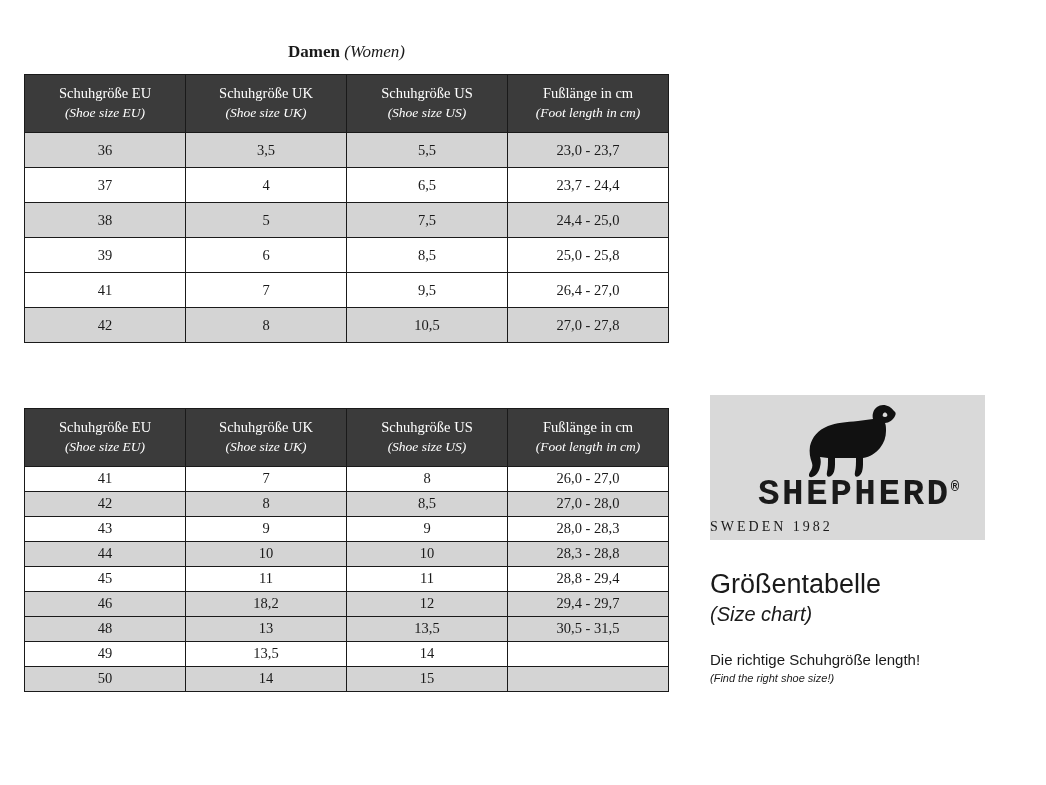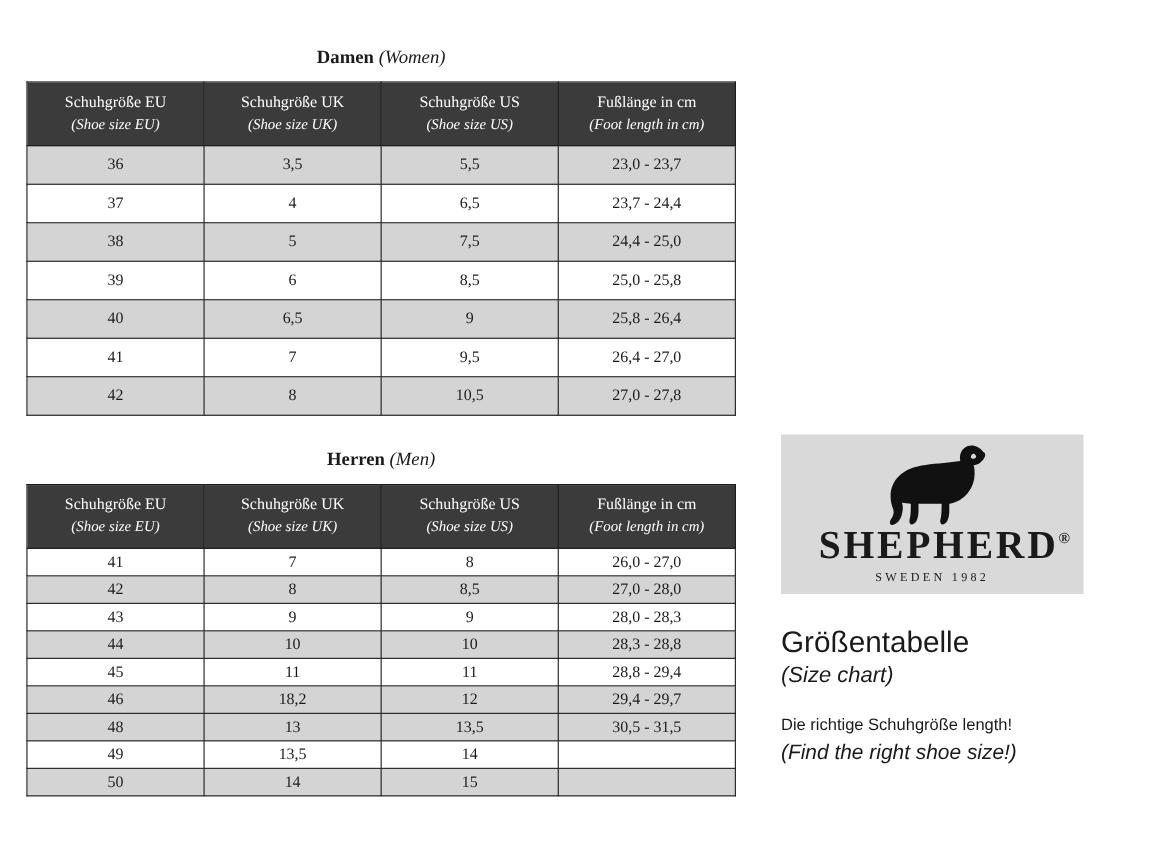--- a/index.html
+++ b/index.html
@@ -100,35 +100,35 @@
   }
   .brand-name {
     position: absolute;
     left: 0;
     top: 82px;
     width: 297px;
     text-align: center;
     font-size: 36px;
     letter-spacing: 2.5px;
     font-weight: bold;
-    font-family: Liberation Serif, serif;
+    font-family: Liberation Mono, monospace;
     line-height: 1;
   }
   .brand-name sup {
     font-size: 14px;
     vertical-align: super;
     letter-spacing: 0;
   }
   .brand-sub {
     position: absolute;
     left: 0;
     top: 124px;
     width: 275px;
-    text-align: center;
-    font-size: 11px;
+    text-align: left;
+    font-size: 14px;
     letter-spacing: 3px;
     font-family: "Liberation Serif", serif;
   }
 
   .chart-heading {
     margin-top: 28px;
     font-size: 27px;
     line-height: 1.25;
     font-family: "Liberation Sans", sans-serif;
   }
@@ -139,21 +139,21 @@
   }
   .chart-note {
     margin-top: 22px;
     font-size: 15px;
     line-height: 1.45;
     font-family: "Liberation Sans", sans-serif;
   }
   .chart-note .en {
     font-style: italic;
     display: block;
-    font-size: 19px;
+    font-size: 11px;
   }
 </style>
 </head>
 <body>
 
 <div class="page">
 
   <div class="table-block" id="block-women">
     <div class="table-title">
       <span class="de">Damen</span>
@@ -198,47 +198,37 @@
           <td>5</td>
           <td>7,5</td>
           <td>24,4 - 25,0</td>
         </tr>
         <tr>
           <td>39</td>
           <td>6</td>
           <td>8,5</td>
           <td>25,0 - 25,8</td>
         </tr>
-        <tr class="shaded">
-          <td>40</td>
-          <td>6,5</td>
-          <td>9</td>
-          <td>25,8 - 26,4</td>
-        </tr>
         <tr>
           <td>41</td>
           <td>7</td>
           <td>9,5</td>
           <td>26,4 - 27,0</td>
         </tr>
         <tr class="shaded">
           <td>42</td>
           <td>8</td>
           <td>10,5</td>
           <td>27,0 - 27,8</td>
         </tr>
       </tbody>
     </table>
   </div>
 
   <div class="table-block" id="block-men">
-    <div class="table-title">
-      <span class="de">Herren</span>
-      <span class="en">(Men)</span>
-    </div>
     <table class="size-table" id="table-men">
       <thead>
         <tr>
           <th>
             <span class="hdr-de">Schuhgröße EU</span>
             <span class="hdr-en">(Shoe size EU)</span>
           </th>
           <th>
             <span class="hdr-de">Schuhgröße UK</span>
             <span class="hdr-en">(Shoe size UK)</span>

